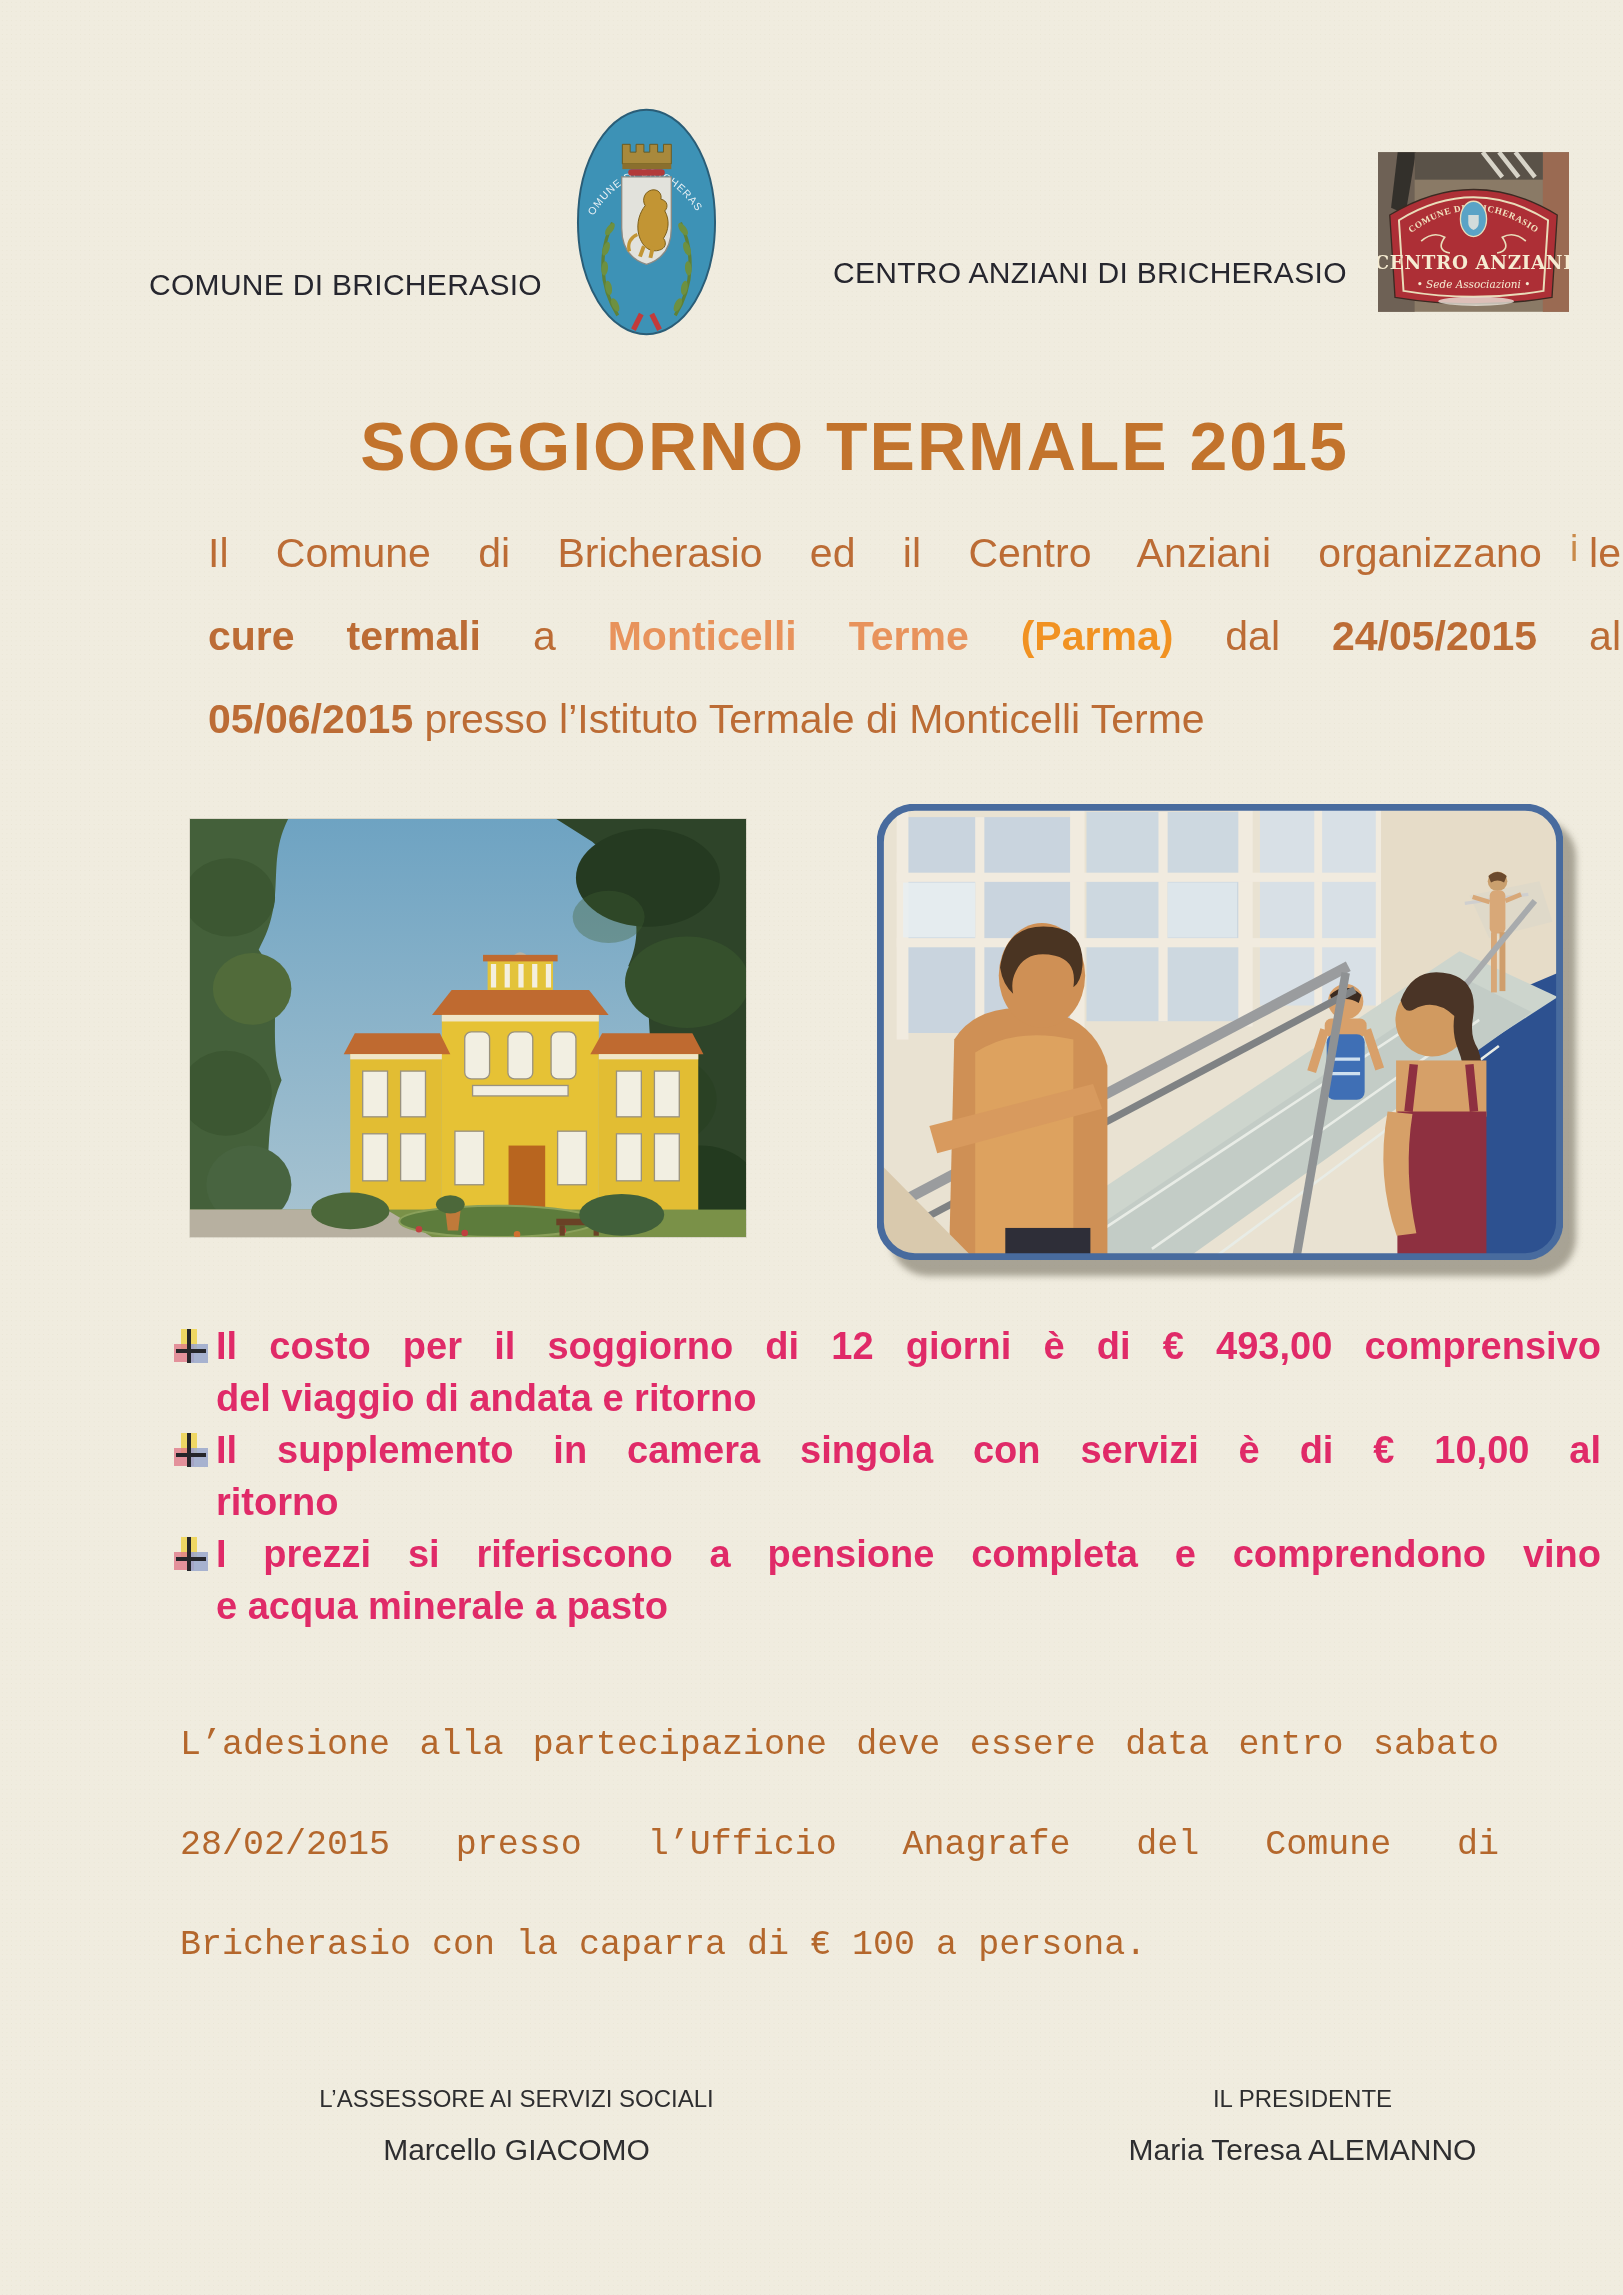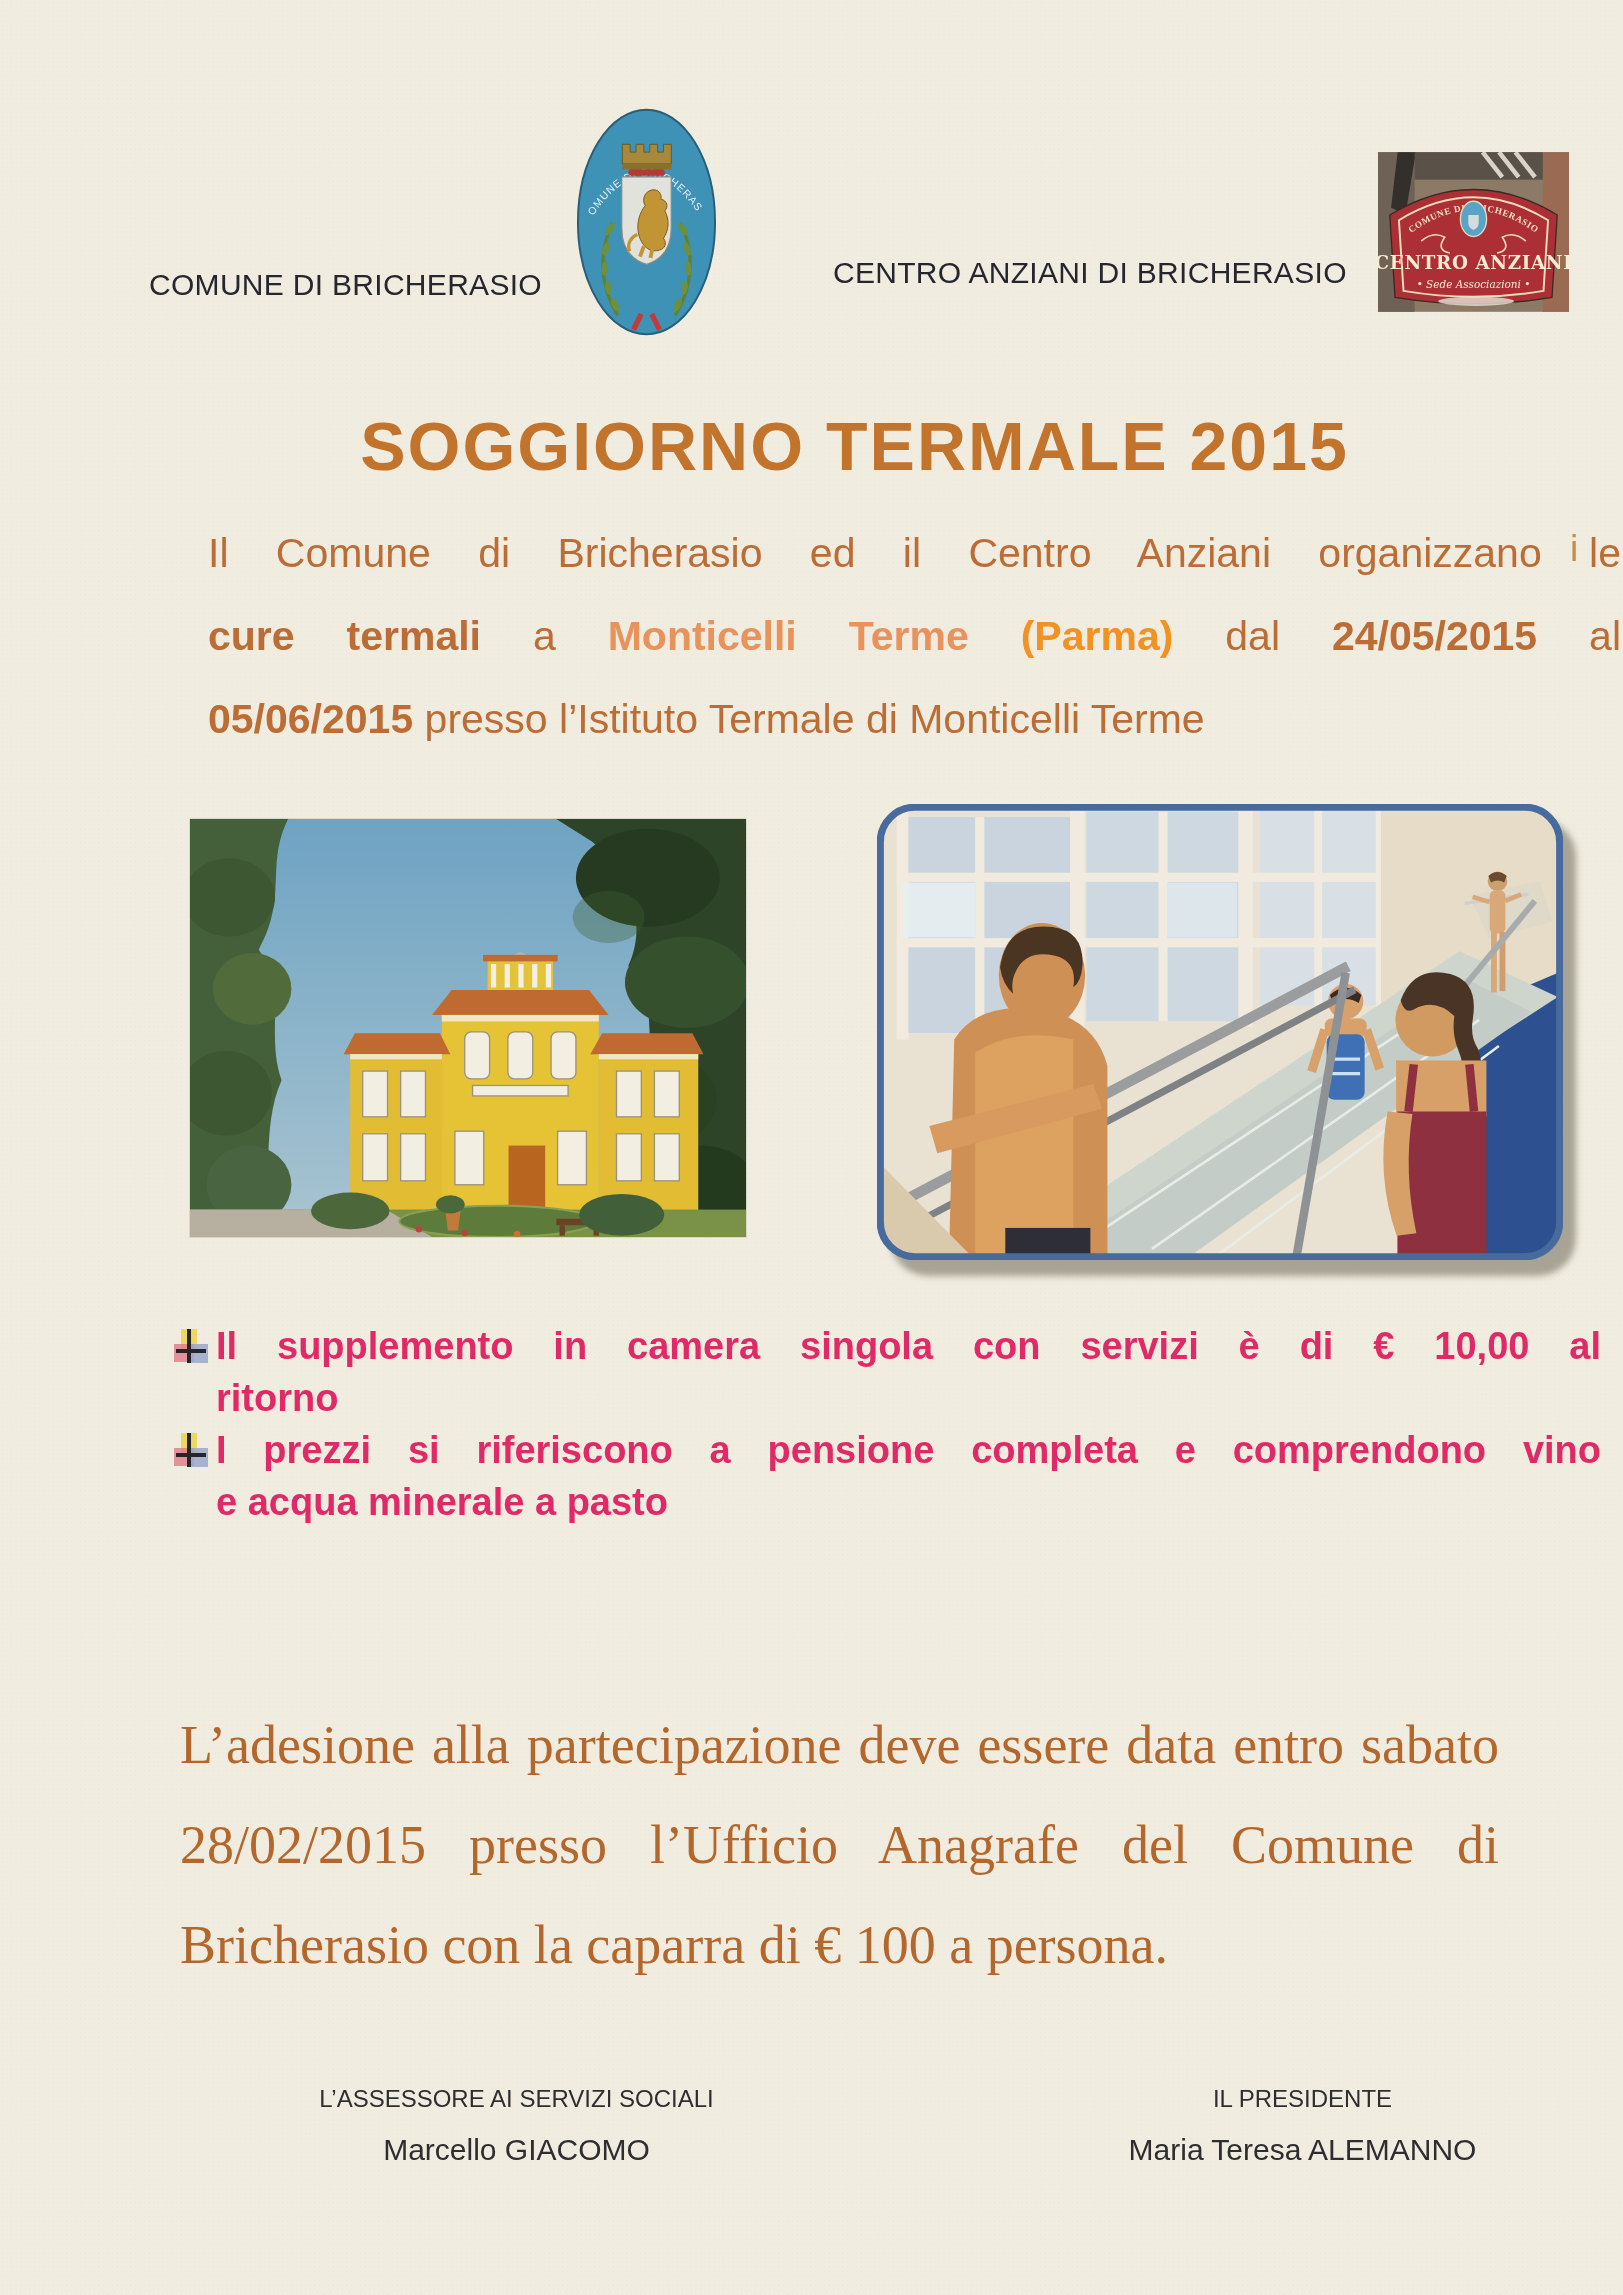--- a/index.html
+++ b/index.html
@@ -33,22 +33,22 @@
   
   .bullets{width:1426px;font-size:38px;line-height:52px;font-weight:700;color:var(--pink)}
   .bullet{position:relative;padding-left:41px}
   .bullet-ic{position:absolute;left:-1.3px;top:9.2px;width:34px;height:34px}
   .bullet-ic .sq-y{position:absolute;left:7.2px;top:0;width:16.4px;height:23px;background:#eed34e;opacity:.85}
   .bullet-ic .sq-r{position:absolute;left:0;top:15px;width:20px;height:17.7px;background:#e07b8a;opacity:.8}
   .bullet-ic .sq-b{position:absolute;left:16.4px;top:15px;width:17.7px;height:19px;background:#9aa8cc;opacity:.85}
   .bullet-ic .bar-v{position:absolute;left:13.7px;top:0;width:3.9px;height:34px;background:#26262a}
   .bullet-ic .bar-h{position:absolute;left:2px;top:20px;width:30px;height:3.9px;background:#26262a}
   
-  .closing{width:1319px;font-family:Liberation Serif, serif;
-    font-size:54px;line-height:100px;color:var(--closing)}
+  .closing{width:1319px;font-family:Liberation Mono, monospace;
+    font-size:35px;line-height:100px;color:var(--closing)}
   
   .sig{position:absolute;text-align:center;color:#2e2e30}
   .sig .role{font-size:24px;letter-spacing:0}
   .sig .name{font-size:30px;margin-top:19.6px}
 </style>
 </head>
 <body>
 
 <div class="page">
 
@@ -290,20 +290,33 @@
   <div class="abs bullets" style="left:175px;top:1320px">
     <div class="bullet">
       <span class="bullet-ic">
         <span class="sq-y"></span>
           <span class="sq-r"></span>
           <span class="sq-b"></span>
         <span class="bar-v"></span>
           <span class="bar-h"></span>
       </span>
       <div>
+          <div class="tline just"><span>Il costo per il soggiorno di 12 giorni è di € 493,00 comprensivo</span></div>
+          <div class="tline"><span>del viaggio di andata e ritorno</span></div>
+        </div>
+    </div>
+    <div class="bullet">
+      <span class="bullet-ic">
+        <span class="sq-y"></span>
+          <span class="sq-r"></span>
+          <span class="sq-b"></span>
+        <span class="bar-v"></span>
+          <span class="bar-h"></span>
+      </span>
+      <div>
           <div class="tline just"><span>Il supplemento in camera singola con servizi è di € 10,00 al</span></div>
           <div class="tline"><span>ritorno</span></div>
         </div>
     </div>
     <div class="bullet">
       <span class="bullet-ic">
         <span class="sq-y"></span>
           <span class="sq-r"></span>
           <span class="sq-b"></span>
         <span class="bar-v"></span>

